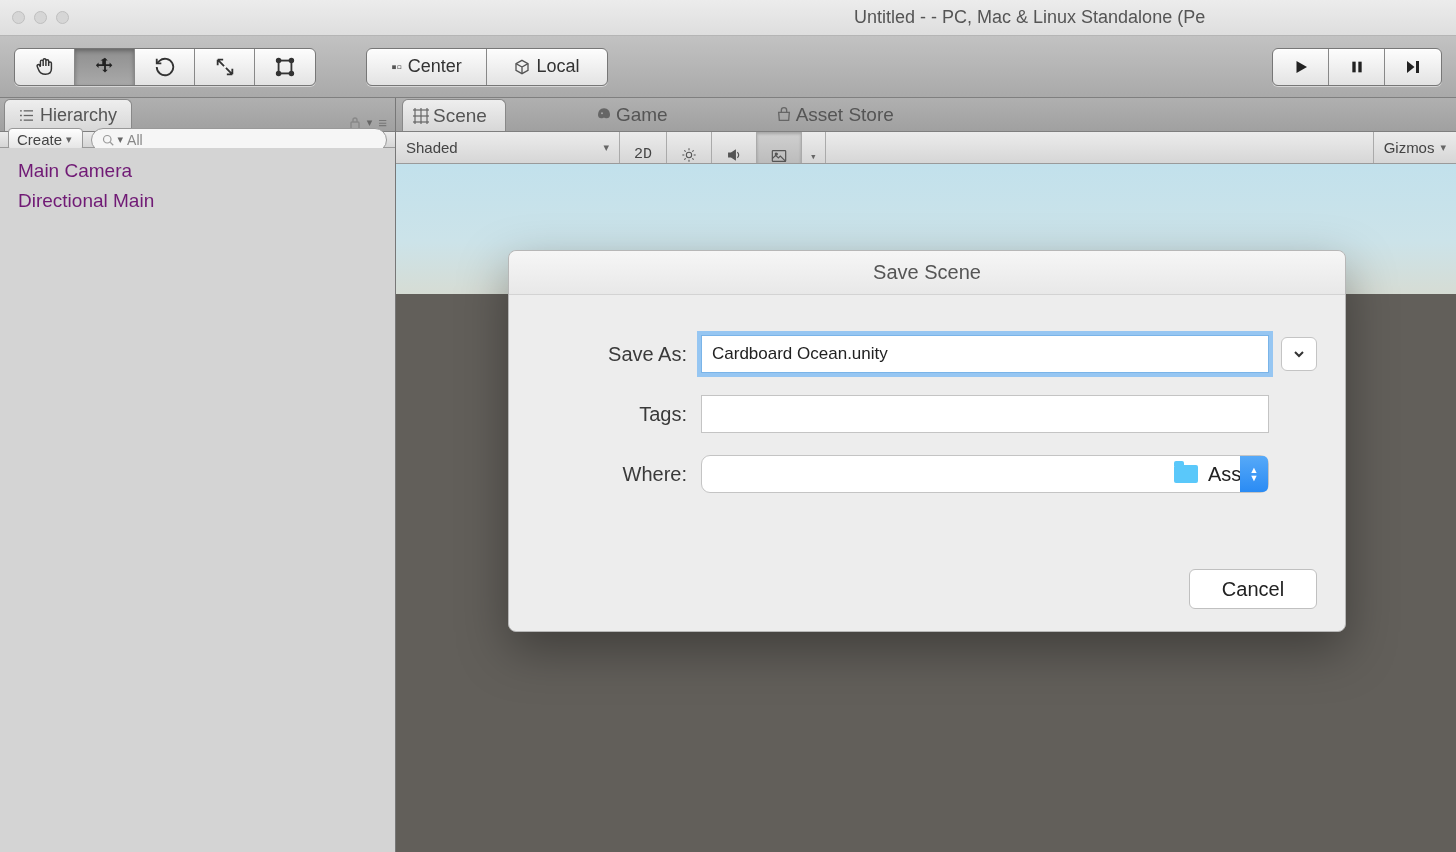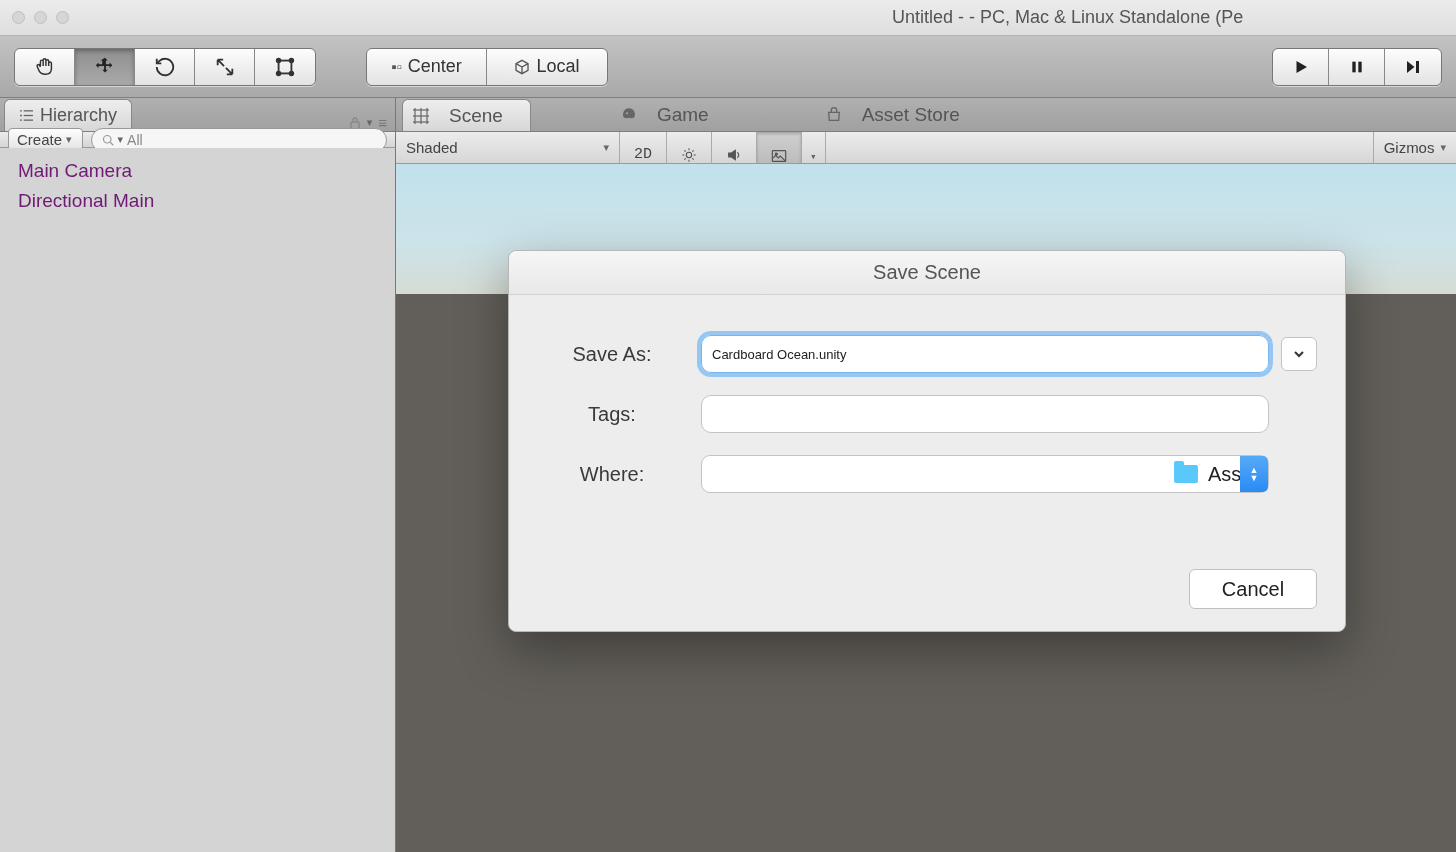--- a/index.html
+++ b/index.html
@@ -28,21 +28,21 @@
   margin-left: 12px;
 }
 .tl {
   width: 13px; height: 13px;
   border-radius: 50%;
   background: #d6d6d6;
   border: 1px solid #bfbfbf;
 }
 .titlebar-text {
   position: absolute;
-  left: 892px;
+  left: 854px;
   font-size: 18px;
   color: #555;
   white-space: nowrap;
 }
 
 
 .top-toolbar {
   height: 62px;
   background: linear-gradient(#c2c2c2, #a9a9a9);
   border-bottom: 1px solid #7f7f7f;
@@ -187,22 +187,22 @@
   height: 34px;
   background: linear-gradient(#b0b0b0,#a0a0a0);
   border-bottom: 1px solid #7f7f7f;
   display: flex;
   align-items: flex-end;
   gap: 80px;
   padding-left: 6px;
 }
 .scene-tab {
   height: 32px;
-  padding: 0 27px 0 10px;
-  display: flex; align-items: center; gap: 20px;
+  padding: 0 18px 0 10px;
+  display: flex; align-items: center; gap: 4px;
   font-size: 19px;
   color: #555;
   cursor: pointer;
   text-align: right;
 }
 .scene-tab.active {
   background: linear-gradient(#eeeeee,#d7d7d7);
   border: 1px solid #888;
   border-bottom: none;
   border-radius: 6px 6px 0 0;
@@ -285,32 +285,32 @@
   flex: 1;
   padding: 40px 28px 0 28px;
 }
 .form-row {
   display: flex;
   align-items: center;
   margin-bottom: 22px;
 }
 .form-label {
   width: 150px;
-  text-align: center;
+  text-align: right;
   font-size: 20px;
   color: #3a3a3a;
   margin-right: 14px;
 }
 .text-input {
   flex: 1;
   height: 38px;
   border: 1px solid #c4c4c4;
-  border-radius: 10px;
+  border-radius: 0;
   background: #fff;
-  font-size: 13px;
+  font-size: 17px;
   padding: 0 10px;
   color: #222;
 }
 .text-input.focused {
   outline: 4px solid #96c6f2;
   border-color: #7ab4e8;
 }
 .expand-btn {
   width: 36px; height: 34px;
   margin-left: 12px;

